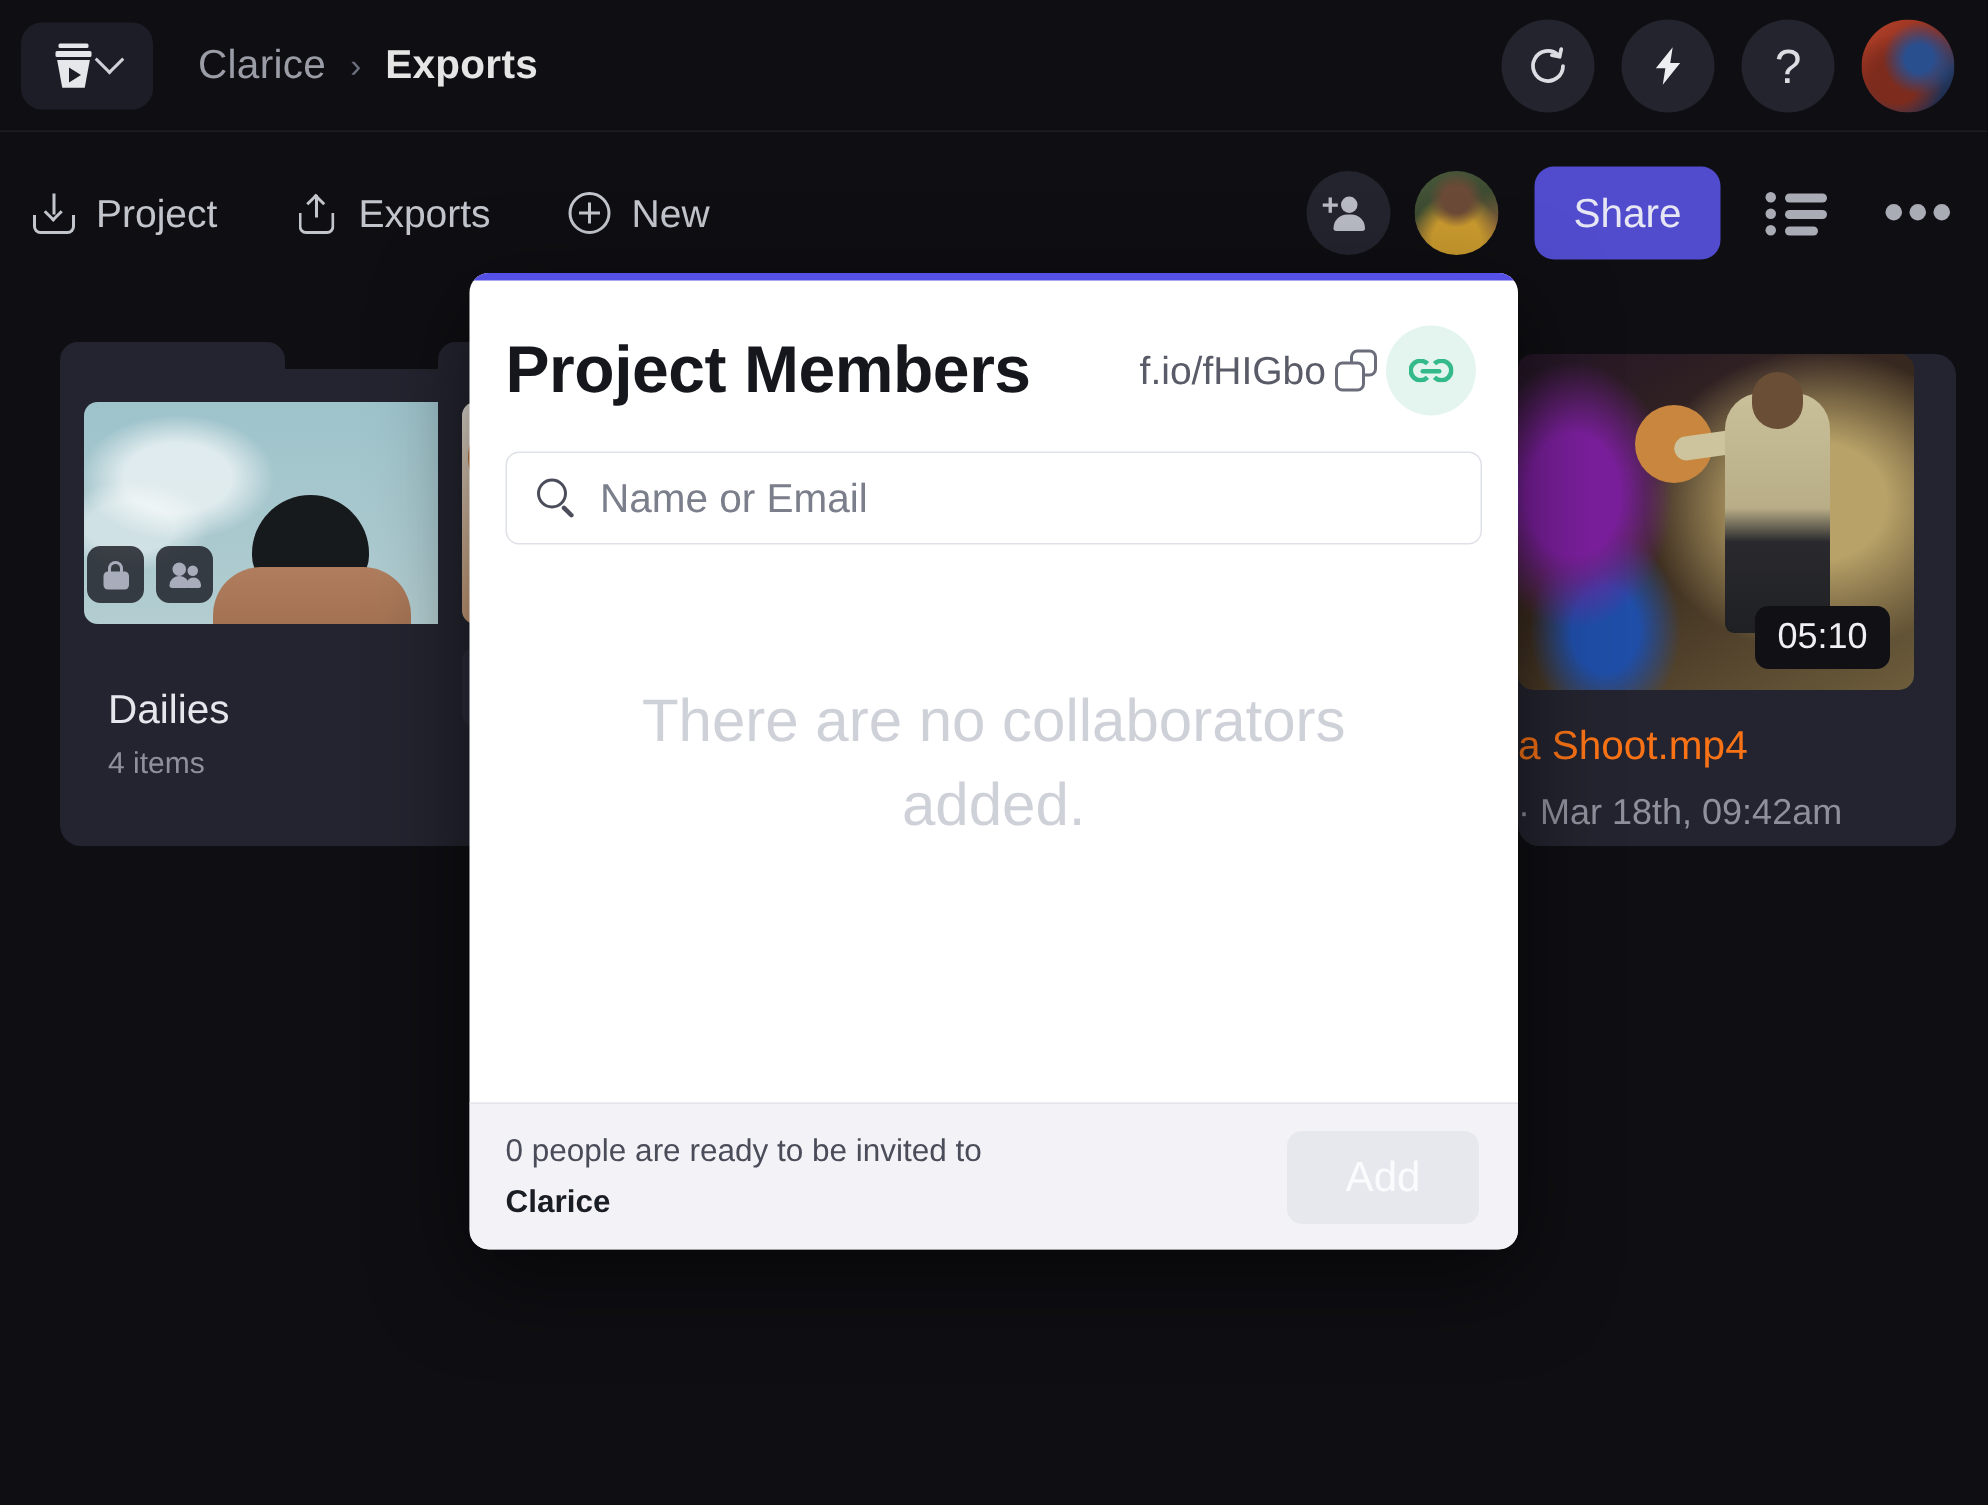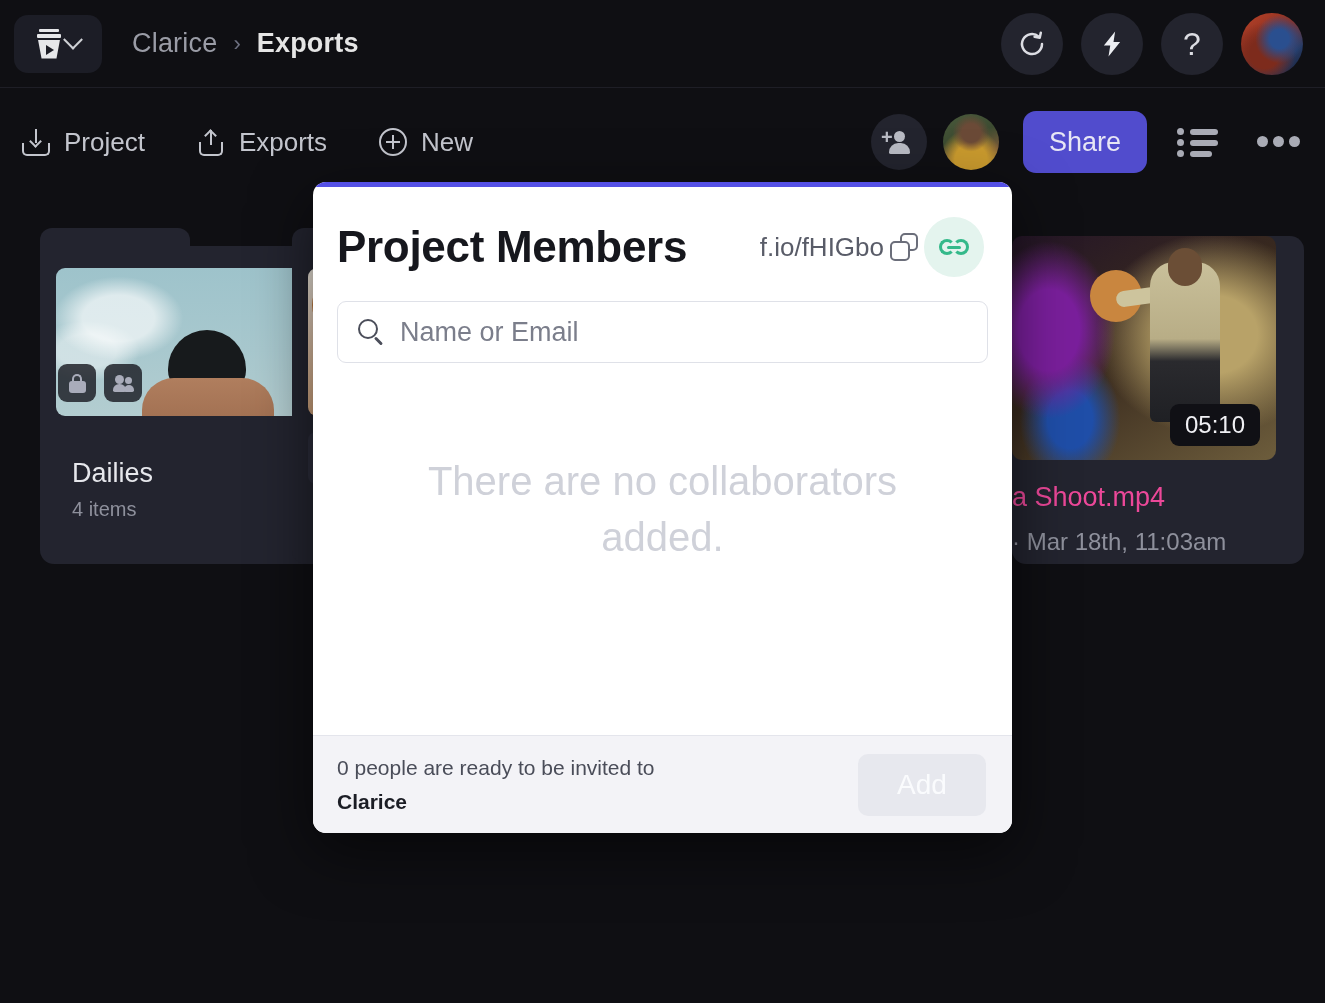--- a/index.html
+++ b/index.html
@@ -168,21 +168,21 @@
       linear-gradient(150deg, #241527 0%, #3a2b1e 48%, #6d5d3c 100%);
   }
   .thumb-right .ball { position: absolute; left: 78px; top: 34px; width: 52px; height: 52px; border-radius: 50%; background: #c9863f; }
   .thumb-right .figure { position: absolute; left: 138px; top: 26px; width: 70px; height: 160px; background: linear-gradient(180deg,#c9c09a 0%, #b8ad86 48%, #2a2a2e 62%, #1f2024 100%); border-radius: 24px 24px 6px 6px; }
   .thumb-right .head2 { position: absolute; left: 156px; top: 12px; width: 34px; height: 38px; border-radius: 18px; background: #6b4e36; }
   .thumb-right .arm { position: absolute; left: 104px; top: 52px; width: 58px; height: 16px; border-radius: 9px; background: #cdc49d; transform: rotate(-8deg); }
   .duration {
     position: absolute; right: 16px; bottom: 14px; background: #101015;
     color: #f0f0f4; font-size: 24px; padding: 7px 15px; border-radius: 9px;
   }
-  .card-right .r-title { position: absolute; left: 0px; top: 246px; font-size: 27px; color: #ec4899; white-space: nowrap; }
+  .card-right .r-title { position: absolute; left: 0px; top: 246px; font-size: 27px; color: #f97316; white-space: nowrap; }
   .card-right .r-sub { position: absolute; left: 0px; top: 292px; font-size: 24px; color: #8e909c; white-space: nowrap; }
 
   
   .modal {
     position: absolute; left: 313px; top: 182px; width: 699px; height: 651px;
     background: #ffffff; border-radius: 13px; overflow: hidden;
     box-shadow: 0 18px 60px rgba(0,0,0,.55);
     display: flex; flex-direction: column;
   }
   .modal-accent { height: 5px; background: #5551e6; flex: none; }
@@ -367,21 +367,21 @@
 
     <div class="card card-right">
       <div class="thumb-right">
         <i class="ball"></i>
           <i class="arm"></i>
           <i class="figure"></i>
           <i class="head2"></i>
         <div class="duration">05:10</div>
       </div>
       <div class="r-title">a Shoot.mp4</div>
-      <div class="r-sub">· Mar 18th, 11:03am</div>
+      <div class="r-sub">· Mar 18th, 09:42am</div>
     </div>
 
   </div>
 
   <div class="modal">
     <div class="modal-accent"></div>
 
     <div class="modal-head">
       <div class="modal-title">Project Members</div>
       <div class="modal-head-right">

